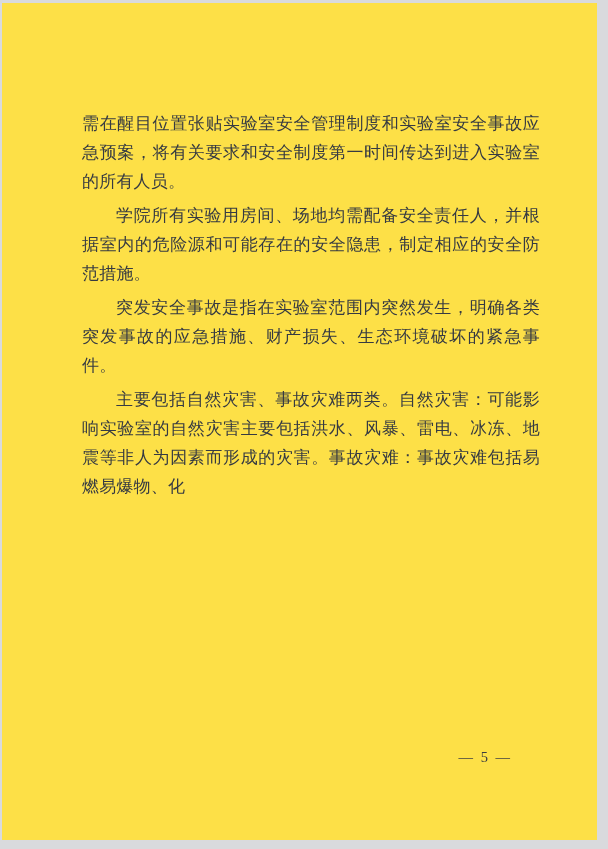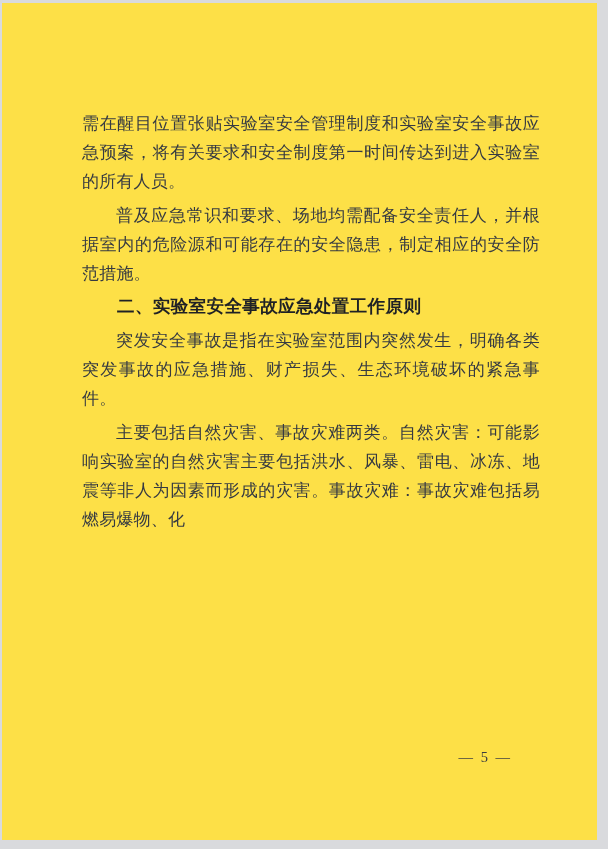--- a/index.html
+++ b/index.html
@@ -67,21 +67,20 @@
     letter-spacing: 2px;
     color: #3a3c40;
   }
 </style>
 </head>
 <body>
 
 <div class="paper">
   <div class="doc-body">
       <p class="para body">需在醒目位置张贴实验室安全管理制度和实验室安全事故应急预案，将有关要求和安全制度第一时间传达到进入实验室的所有人员。</p>
-      <p class="para body indent">普及应急常识和要求、场地均需配备安全责任人，并根据室内的危险源和可能存在的安全隐患，制定相应的安全防范措施。</p>
-      <p class="para heading">二、实验室安全事故应急处置工作原则</p>
+      <p class="para body indent">学院所有实验用房间、场地均需配备安全责任人，并根据室内的危险源和可能存在的安全隐患，制定相应的安全防范措施。</p>
       <p class="para body indent">突发安全事故是指在实验室范围内突然发生，明确各类突发事故的应急措施、财产损失、生态环境破坏的紧急事件。</p>
       <p class="para body indent">主要包括自然灾害、事故灾难两类。自然灾害：可能影响实验室的自然灾害主要包括洪水、风暴、雷电、冰冻、地震等非人为因素而形成的灾害。事故灾难：事故灾难包括易燃易爆物、化</p>
     </div>
   <div class="page-footer">
     <span class="page-number">— 5 —</span>
   </div>
 </div>
 
 </body></html>

